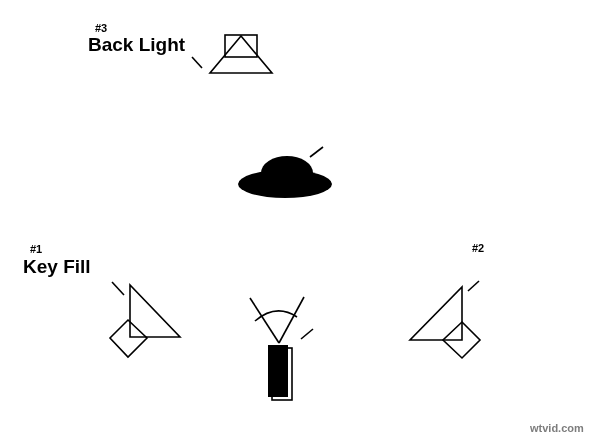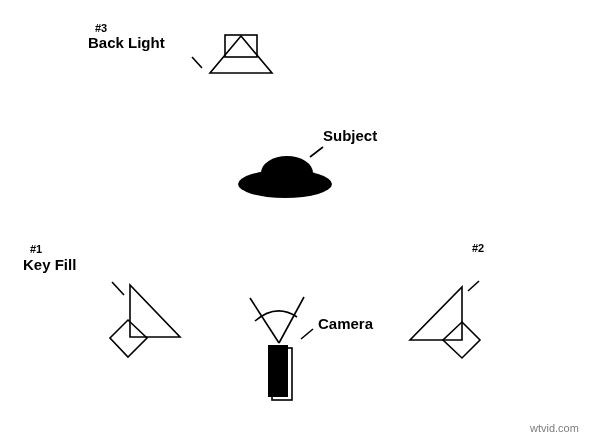--- a/index.html
+++ b/index.html
@@ -12,26 +12,26 @@
   }
   .canvas svg{position:absolute;left:0;top:0;}
   .lbl{
     position:absolute;
     color:#000000;
     font-weight:bold;
     line-height:1;
     white-space:nowrap;
   }
   .num{font-size:11px;}
-  .big{font-size:15px;}
+  .big{font-size:19px;}
   .watermark{
     position:absolute;
     left:530px;top:423px;
     font-size:11px;
-    font-weight:normal;
+    font-weight:bold;
     color:#7d7d7d;
     line-height:1;
     white-space:nowrap;
   }
   .shape{fill:none;stroke:#000000;stroke-width:1.6;}
   .lead{stroke:#000000;stroke-width:1.6;}
   .solid{fill:#000000;stroke:none;}
 </style>
 </head>
 <body>
@@ -70,23 +70,21 @@
       <line class="lead" x1="279" y1="343" x2="250" y2="298"></line>
       <line class="lead" x1="279" y1="343" x2="304" y2="297"></line>
       <path class="shape" d="M 255 321 Q 276 303 297 317" stroke-width="1.4"></path>
     </g>
     <line class="lead" x1="301" y1="339" x2="313" y2="329"></line>
   </svg>
 
   <div class="lbl num" style="left:95px;top:23px">#3</div>
   <div class="lbl big" style="left:88px;top:35px">Back Light</div>
 
-  <div class="lbl big" style="left:323px;top:128px">Subject</div>
 
   <div class="lbl num" style="left:30px;top:244px">#1</div>
   <div class="lbl big" style="left:23px;top:257px">Key Fill</div>
 
   <div class="lbl num" style="left:472px;top:243px">#2</div>
 
-  <div class="lbl big" style="left:318px;top:316px">Camera</div>
 
   <div class="watermark">wtvid.com</div>
 </div>
 
 </body></html>

